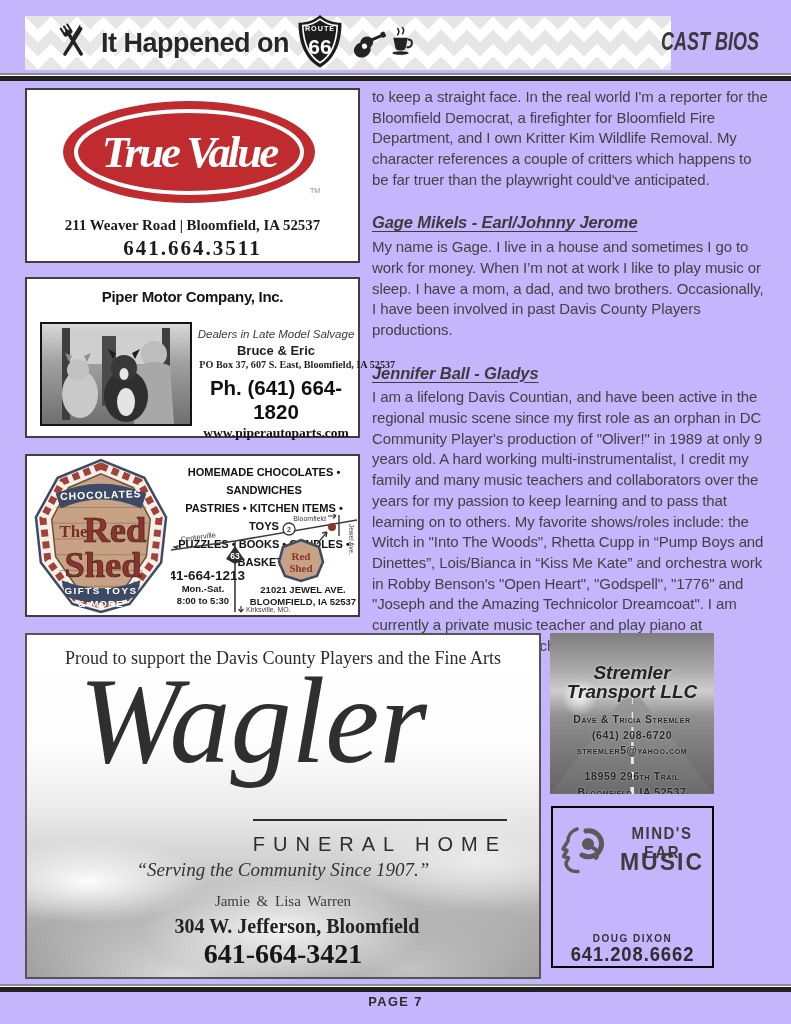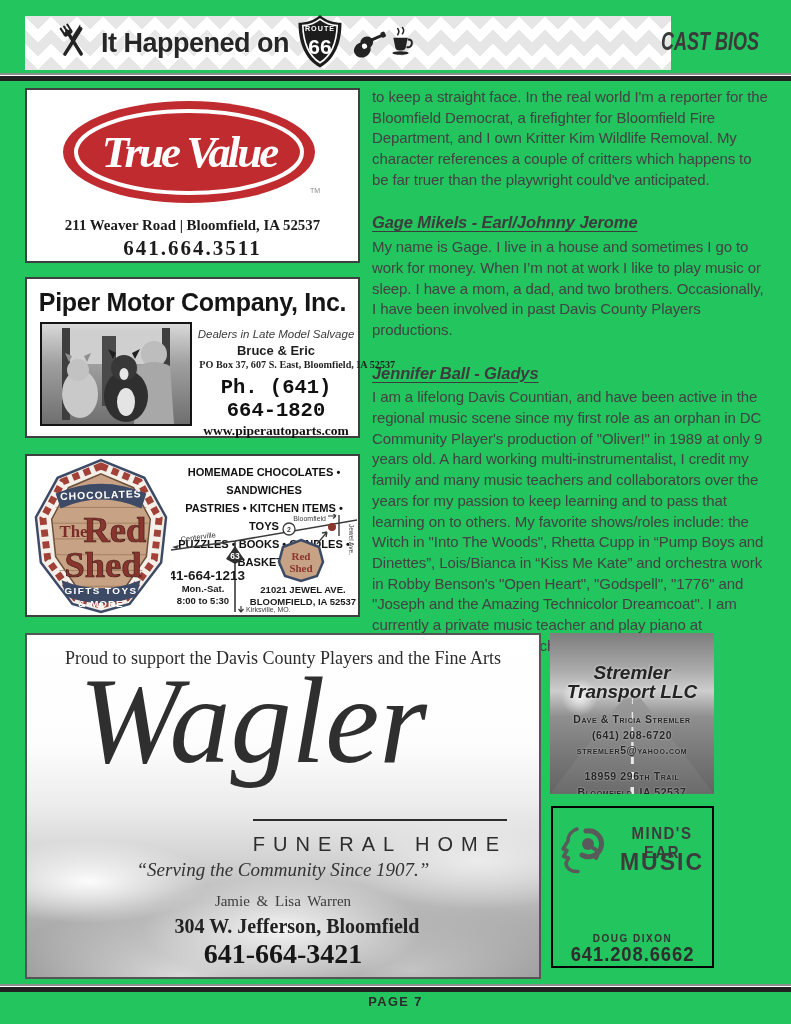--- a/index.html
+++ b/index.html
@@ -1,16 +1,16 @@
 <!DOCTYPE html>
 <html><head>
 <meta charset="utf-8">
 <style>
   html,body{margin:0;padding:0;background:#fff;}
-  .page{position:relative;width:791px;height:1024px;background:#22c55e;overflow:hidden;
+  .page{position:relative;width:791px;height:1024px;background:#c4b5fd;overflow:hidden;
         font-family:"Liberation Sans",sans-serif;color:#2e2e2e;}
 
   
   .header-band{position:absolute;left:25px;top:16px;width:646px;height:54px;
     background-color:#fff;
     background-image:
       linear-gradient(135deg,#e6e6e6 25%,transparent 25%),
       linear-gradient(225deg,#e6e6e6 25%,transparent 25%),
       linear-gradient(45deg,#e6e6e6 25%,transparent 25%),
       linear-gradient(315deg,#e6e6e6 25%,transparent 25%);
@@ -40,30 +40,30 @@
   
   .ad-truevalue{left:25px;top:88px;width:335px;height:175px;text-align:center;}
   .tv-logo{margin-top:8px;}
   .tv-address{font-family:"Liberation Serif",serif;font-weight:bold;font-size:15.5px;
     color:#1c1c1c;margin-top:2px;transform:scaleX(.96);}
   .tv-phone{font-family:"Liberation Serif",serif;font-weight:bold;font-size:21px;
     color:#1c1c1c;letter-spacing:2px;margin-top:2px;}
 
   
   .ad-piper{left:25px;top:277px;width:335px;height:161px;}
-  .piper-title{text-align:center;font-weight:bold;font-size:25px;color:#151515;
+  .piper-title{text-align:center;font-weight:bold;font-size:15px;color:#151515;
     margin-top:9px;letter-spacing:-.3px;}
   .piper-photo{position:absolute;left:13px;top:43px;width:152px;height:104px;
     border:2px solid #141414;box-sizing:border-box;overflow:hidden;}
   .piper-right{position:absolute;left:170px;top:49px;width:158px;text-align:center;}
   .piper-tagline{font-style:italic;font-size:11.5px;color:#3a3a3a;}
   .piper-names{font-weight:bold;font-size:13px;color:#1f1f1f;margin-top:3px;}
   .piper-address{font-family:"Liberation Serif",serif;font-weight:bold;font-size:10.5px;
     color:#1f1f1f;margin-top:1px;transform:scaleX(.97);white-space:nowrap;}
-  .piper-phone{font-family:Liberation Mono, monospace;font-weight:bold;font-size:20.5px;
+  .piper-phone{font-family:Liberation Sans, sans-serif;font-weight:bold;font-size:20.5px;
     color:#101010;margin-top:6px;}
   .piper-web{font-family:"Liberation Serif",serif;font-weight:bold;font-size:13.5px;
     color:#101010;margin-top:1px;}
 
   
   .ad-redshed{left:25px;top:454px;width:335px;height:163px;}
   .rs-products{position:absolute;left:144px;top:7px;width:186px;text-align:center;
     font-weight:bold;font-size:11.3px;color:#111;line-height:1.6;transform:scaleX(.98);}
   .rs-map{position:absolute;left:144px;top:58px;}
 

